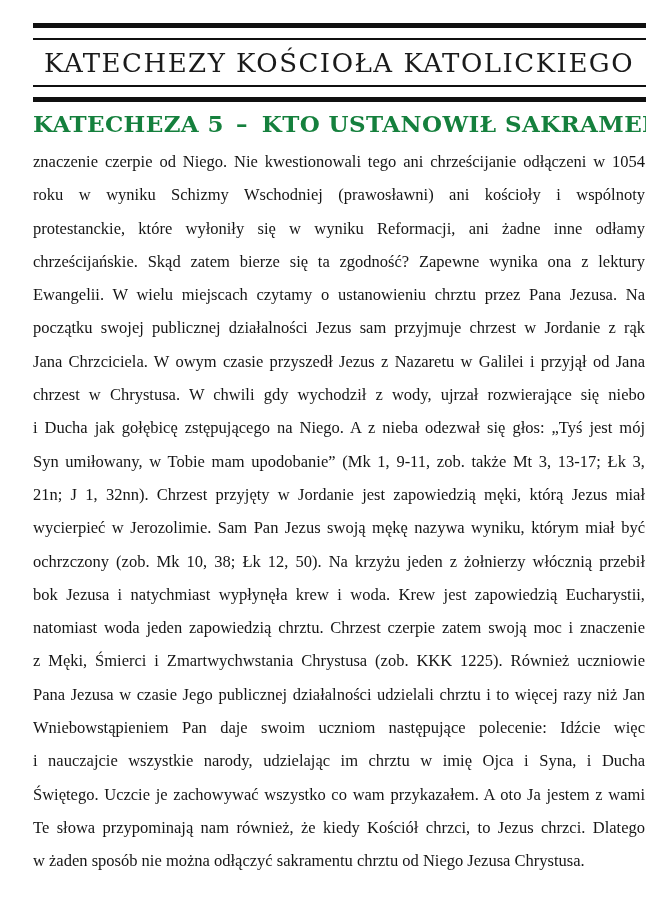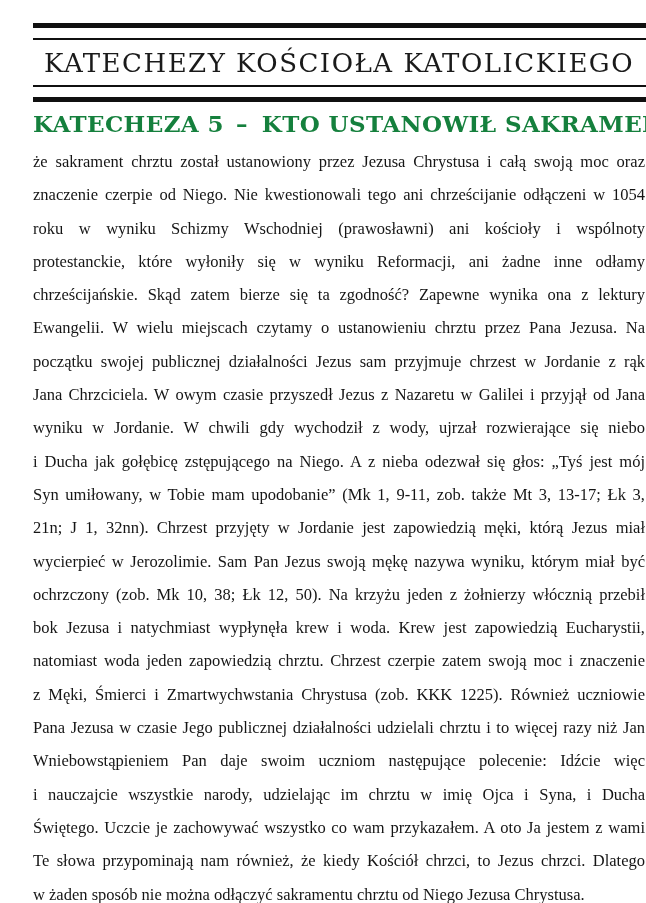--- a/index.html
+++ b/index.html
@@ -79,29 +79,28 @@
     <div class="rule thin"></div>
     <div class="masthead-title">KATECHEZY KOŚCIOŁA KATOLICKIEGO</div>
     <div class="rule thin"></div>
     <div class="rule-gap"></div>
     <div class="rule thick"></div>
   </header>
 
   <h1 class="section-heading"><span>KATECHEZA 5</span><span class="heading-dash">–</span><span>KTO USTANOWIŁ SAKRAMENT CHRZTU?</span></h1>
 
   <main class="body-text">
-      <div class="body-line">że sakrament chrztu został ustanowiony przez Jezusa Chrystusa i całą swoją moc oraz</div>
       <div class="body-line">znaczenie czerpie od Niego. Nie kwestionowali tego ani chrześcijanie odłączeni w 1054</div>
       <div class="body-line">roku w wyniku Schizmy Wschodniej (prawosławni) ani kościoły i wspólnoty</div>
       <div class="body-line">protestanckie, które wyłoniły się w wyniku Reformacji, ani żadne inne odłamy</div>
       <div class="body-line">chrześcijańskie. Skąd zatem bierze się ta zgodność? Zapewne wynika ona z lektury</div>
       <div class="body-line">Ewangelii. W wielu miejscach czytamy o ustanowieniu chrztu przez Pana Jezusa. Na</div>
       <div class="body-line">początku swojej publicznej działalności Jezus sam przyjmuje chrzest w Jordanie z rąk</div>
       <div class="body-line">Jana Chrzciciela. W owym czasie przyszedł Jezus z Nazaretu w Galilei i przyjął od Jana</div>
-      <div class="body-line">wyniku w Jordanie. W chwili gdy wychodził z wody, ujrzał rozwierające się niebo</div>
+      <div class="body-line">chrzest w Chrystusa. W chwili gdy wychodził z wody, ujrzał rozwierające się niebo</div>
       <div class="body-line">i Ducha jak gołębicę zstępującego na Niego. A z nieba odezwał się głos: „Tyś jest mój</div>
       <div class="body-line">Syn umiłowany, w Tobie mam upodobanie” (Mk 1, 9-11, zob. także Mt 3, 13-17; Łk 3,</div>
       <div class="body-line">21n; J 1, 32nn). Chrzest przyjęty w Jordanie jest zapowiedzią męki, którą Jezus miał</div>
       <div class="body-line">wycierpieć w Jerozolimie. Sam Pan Jezus swoją mękę nazywa wyniku, którym miał być</div>
       <div class="body-line">ochrzczony (zob. Mk 10, 38; Łk 12, 50). Na krzyżu jeden z żołnierzy włócznią przebił</div>
       <div class="body-line">bok Jezusa i natychmiast wypłynęła krew i woda. Krew jest zapowiedzią Eucharystii,</div>
       <div class="body-line">natomiast woda jeden zapowiedzią chrztu. Chrzest czerpie zatem swoją moc i znaczenie</div>
       <div class="body-line">z Męki, Śmierci i Zmartwychwstania Chrystusa (zob. KKK 1225). Również uczniowie</div>
       <div class="body-line">Pana Jezusa w czasie Jego publicznej działalności udzielali chrztu i to więcej razy niż Jan</div>
       <div class="body-line">Wniebowstąpieniem Pan daje swoim uczniom następujące polecenie: Idźcie więc</div>

